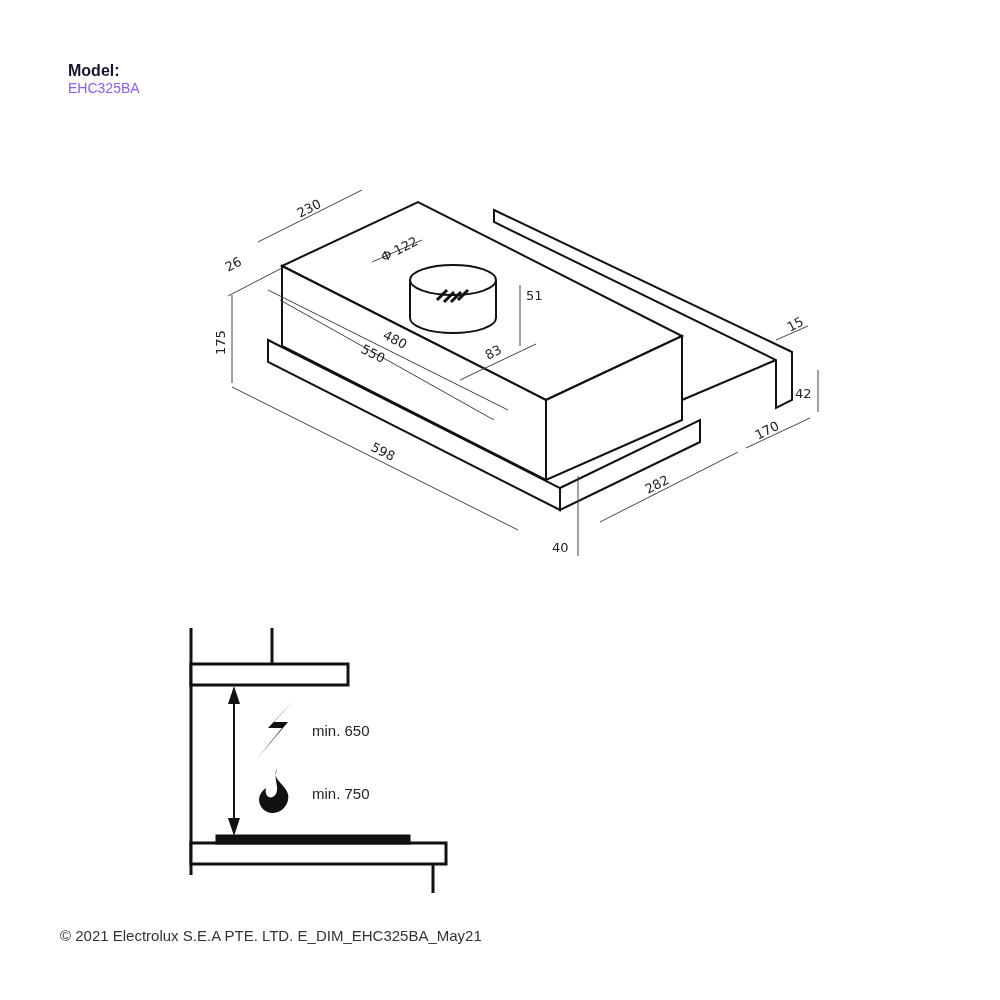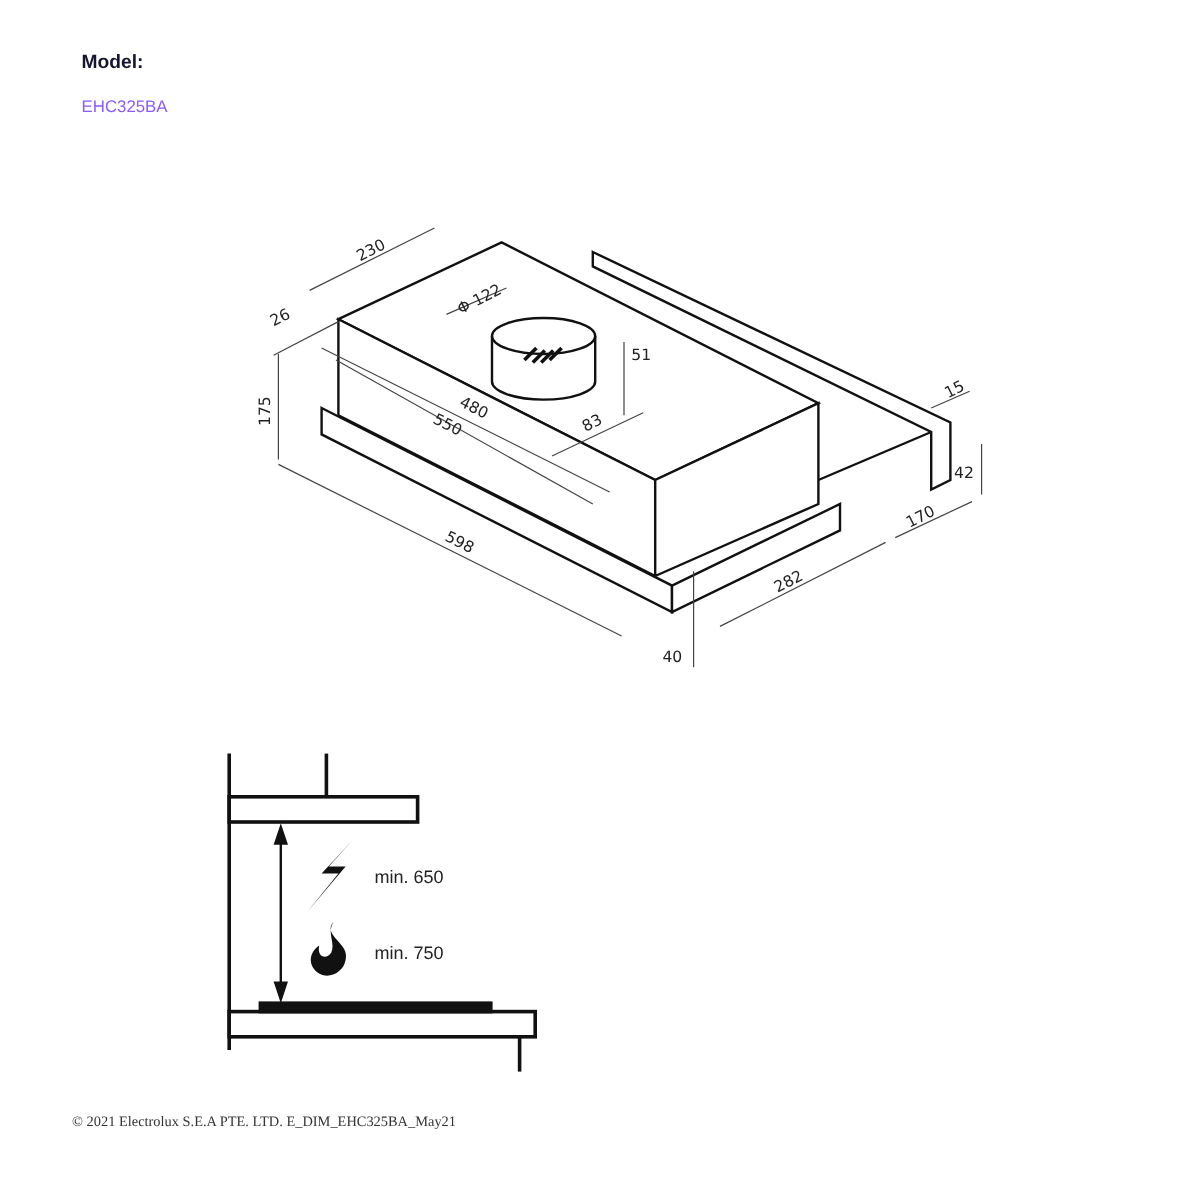--- a/index.html
+++ b/index.html
@@ -1,20 +1,20 @@
 <!DOCTYPE html>
 <html><head>
 <meta charset="utf-8">
 <style>
   html, body { margin:0; padding:0; background:#ffffff; }
   body { width:1000px; height:1000px; position:relative; overflow:hidden;
          font-family:"Liberation Sans", sans-serif; color:#1a1a2a; }
-  .model-label { position:absolute; left:68px; top:44px; font-size:16px; font-weight:bold; color:#151530; }
+  .model-label { position:absolute; left:68px; top:62px; font-size:16px; font-weight:bold; color:#151530; }
   .model-value { position:absolute; left:68px; top:80px; font-size:14px; color:#8b5cf6; }
-  .footer { position:absolute; left:60px; top:927px; font-size:12px; color:#333;font-family:Liberation Serif, serif; }
+  .footer { position:absolute; left:60px; top:927px; font-size:15px; color:#333; }
   svg { position:absolute; left:0; top:0; }
   .dim { font-family:"DejaVu Sans", sans-serif; font-size:13px; fill:#222; }
   .lbl { font-family:"Liberation Sans", sans-serif; font-size:15px; fill:#222; }
 </style>
 </head>
 <body>
 
 <div class="model-label">Model:</div>
 <div class="model-value">EHC325BA</div>
 

